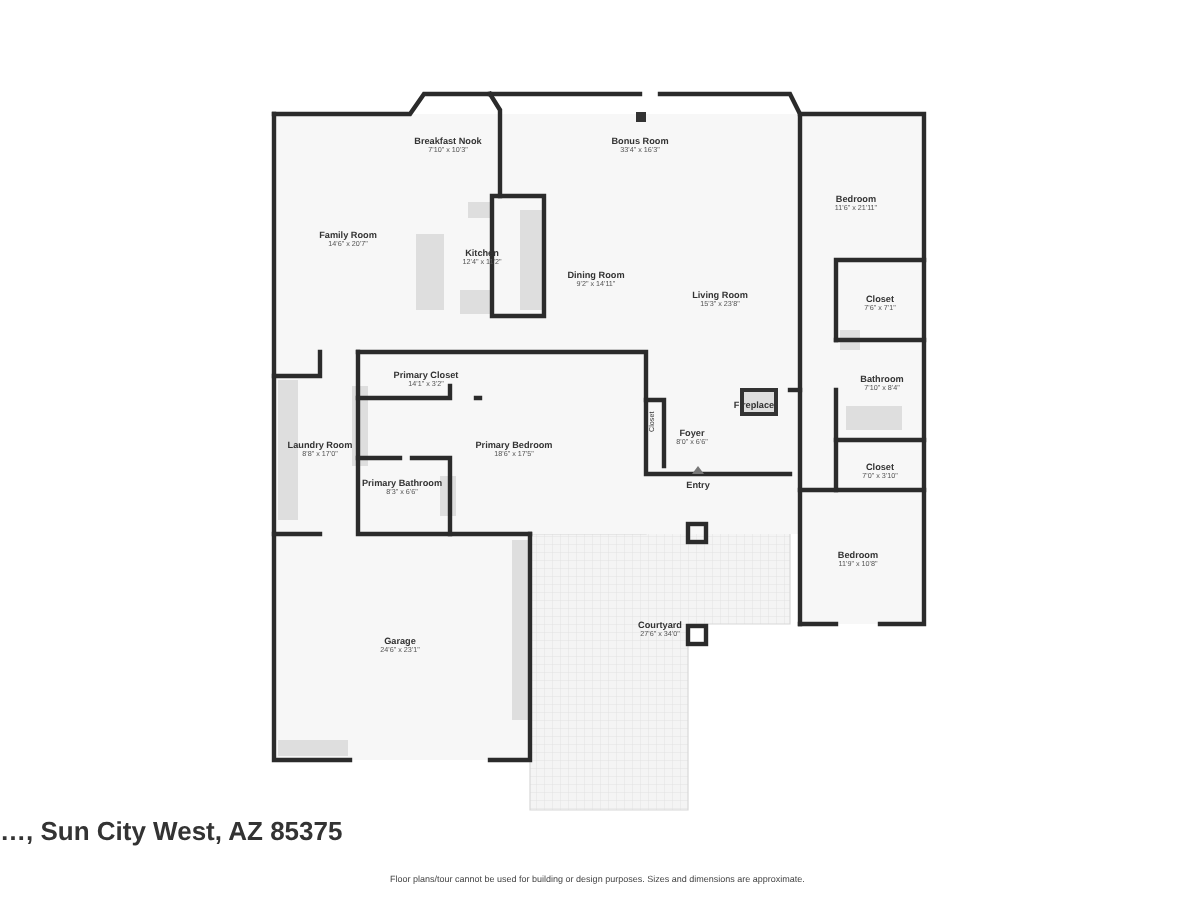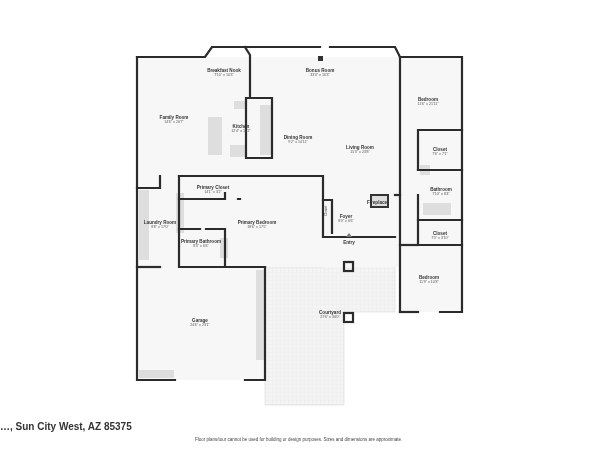--- a/index.html
+++ b/index.html
@@ -1,21 +1,21 @@
 <!DOCTYPE html>
 <html><head>
 <meta charset="utf-8">
 <style>
   html,body{margin:0;padding:0;background:#ffffff;}
   body{width:600px;height:450px;position:relative;overflow:hidden;font-family:"Liberation Sans",sans-serif;}
   #plan{position:absolute;left:0;top:0;width:600px;height:450px;}
   .lbl{position:absolute;text-align:center;transform:translateX(-50%);color:#333;line-height:1.15;white-space:nowrap;}
   .lbl .n{font-size:4.6px;font-weight:bold;display:block;}
   .lbl .d{font-size:3.6px;display:block;color:#555;}
-  .addr{position:absolute;left:0;top:421px;font-size:10px;font-weight:bold;color:#333;}
+  .addr{position:absolute;left:0;top:408px;font-size:13px;font-weight:bold;color:#333;}
   .disc{position:absolute;left:195px;top:437px;font-size:4.5px;color:#444;}
 </style>
 </head>
 <body>
 
 <svg id="plan" viewBox="0 0 600 450" xmlns="http://www.w3.org/2000/svg">
   <defs>
     <pattern id="tile" width="4" height="4" patternUnits="userSpaceOnUse">
       <rect width="4" height="4" fill="#f4f4f4"></rect>
       <path d="M0 0H4M0 0V4" stroke="#e2e2e2" stroke-width="0.5"></path>

